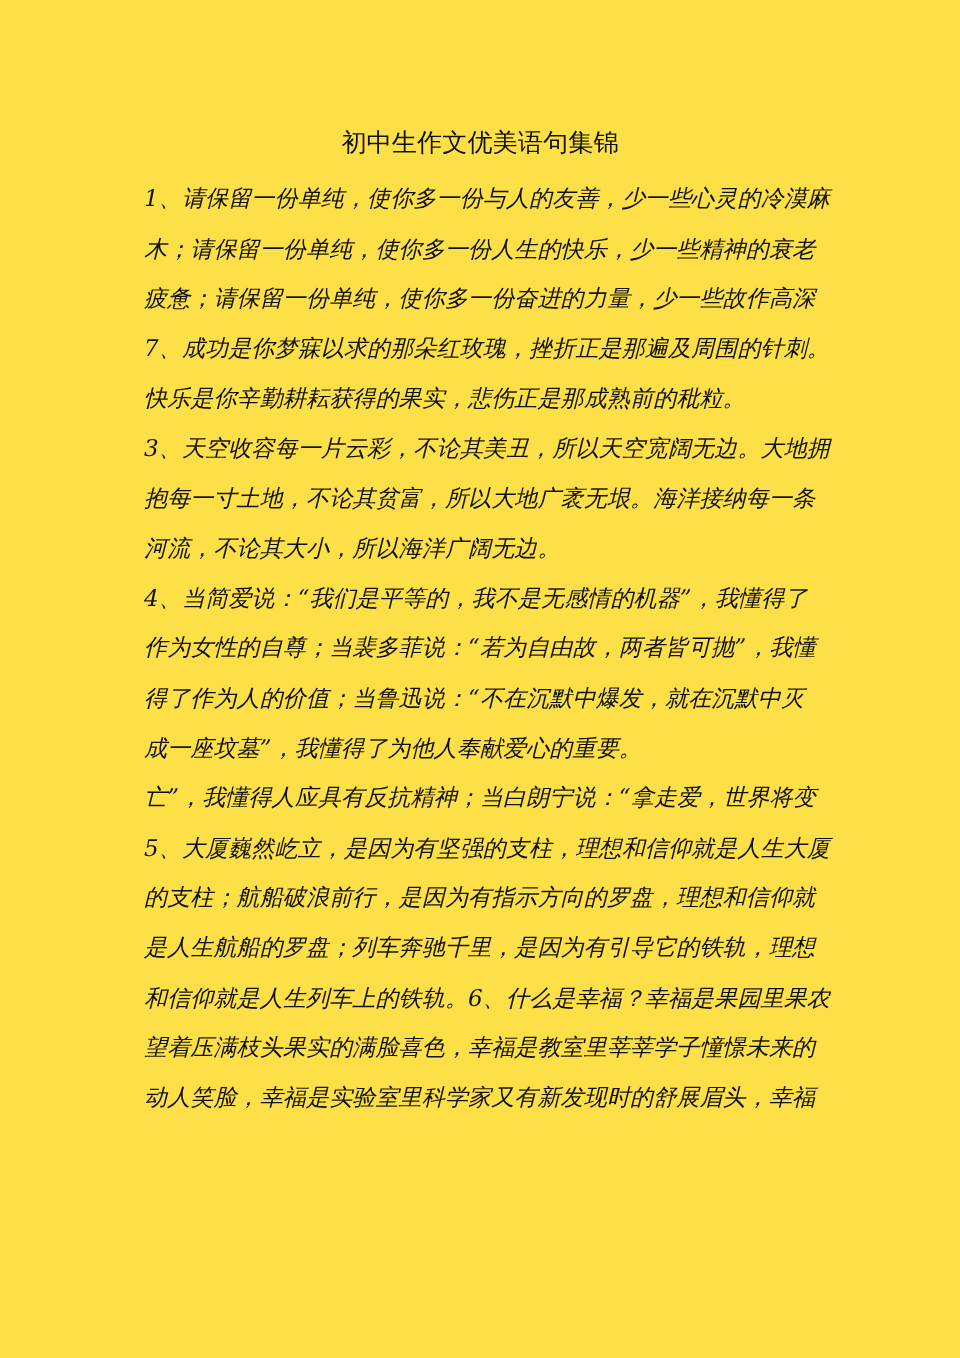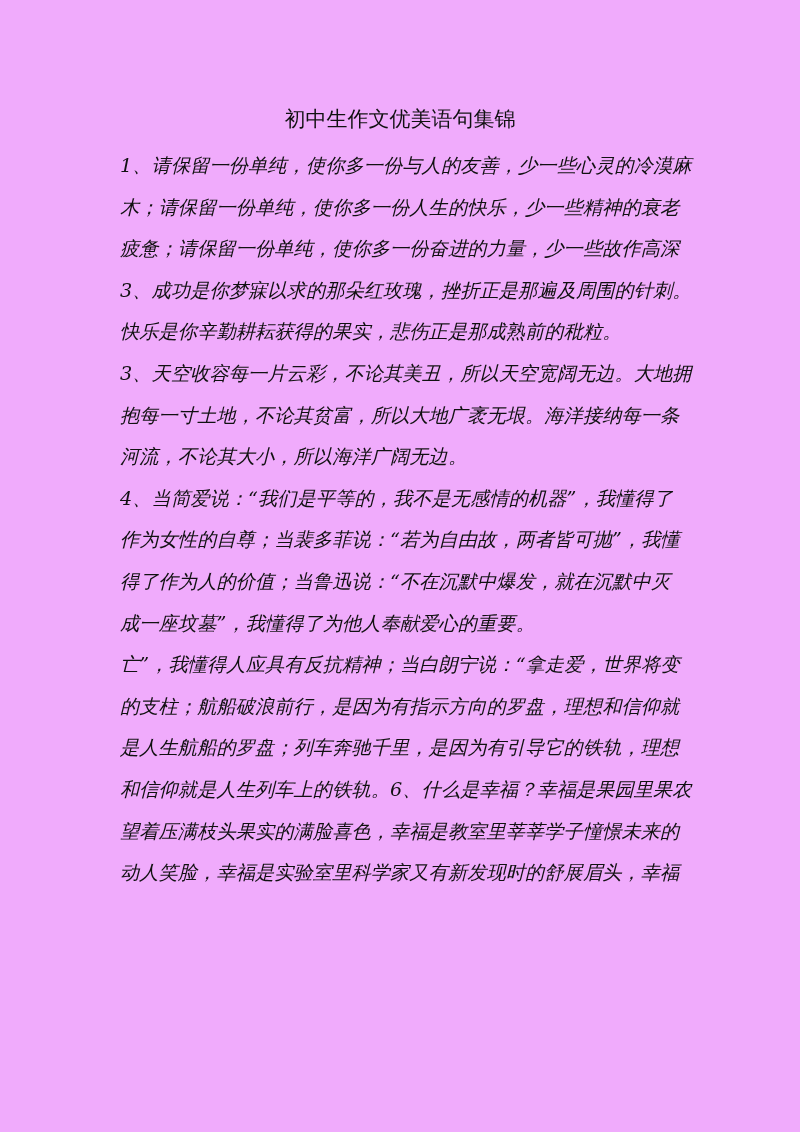--- a/index.html
+++ b/index.html
@@ -1,42 +1,43 @@
 <!DOCTYPE html>
 <html><head>
 <meta charset="utf-8">
 <style>
   html, body { margin: 0; padding: 0; background: #ffffff; }
   body { width: 800px; height: 1132px; position: relative; overflow: hidden;
          font-family: "DejaVu Serif", "Liberation Serif", serif; color: #111; }
-  .page { position: absolute; left: 0; top: 0; width: 800px; height: 1132px; background: #f0abfc; }
+  .page { position: absolute; left: 0; top: 0; width: 800px; height: 1132px; background: #fde047; }
   .title { position: absolute; top: 104px; left: 0; width: 800px; text-align: center;
            font-size: 21px; line-height: 30px; white-space: nowrap; }
   .body { position: absolute; left: 120px; top: 145px; width: 570px; font-style: italic; }
   .line { font-size: 19.2px; line-height: 41.6px; height: 41.6px; white-space: nowrap;
           letter-spacing: 0.1px; }
 </style>
 </head>
 <body>
 
 <div class="page">
   <div class="title">初中生作文优美语句集锦</div>
   <div class="body">
     <div class="line">1、请保留一份单纯，使你多一份与人的友善，少一些心灵的冷漠麻</div>
     <div class="line">木；请保留一份单纯，使你多一份人生的快乐，少一些精神的衰老</div>
     <div class="line">疲惫；请保留一份单纯，使你多一份奋进的力量，少一些故作高深</div>
-    <div class="line">3、成功是你梦寐以求的那朵红玫瑰，挫折正是那遍及周围的针刺。</div>
+    <div class="line">7、成功是你梦寐以求的那朵红玫瑰，挫折正是那遍及周围的针刺。</div>
     <div class="line">快乐是你辛勤耕耘获得的果实，悲伤正是那成熟前的秕粒。</div>
     <div class="line">3、天空收容每一片云彩，不论其美丑，所以天空宽阔无边。大地拥</div>
     <div class="line">抱每一寸土地，不论其贫富，所以大地广袤无垠。海洋接纳每一条</div>
     <div class="line">河流，不论其大小，所以海洋广阔无边。</div>
     <div class="line">4、当简爱说：“我们是平等的，我不是无感情的机器”，我懂得了</div>
     <div class="line">作为女性的自尊；当裴多菲说：“若为自由故，两者皆可抛”，我懂</div>
     <div class="line">得了作为人的价值；当鲁迅说：“不在沉默中爆发，就在沉默中灭</div>
     <div class="line">成一座坟墓”，我懂得了为他人奉献爱心的重要。</div>
     <div class="line">亡”，我懂得人应具有反抗精神；当白朗宁说：“拿走爱，世界将变</div>
+    <div class="line">5、大厦巍然屹立，是因为有坚强的支柱，理想和信仰就是人生大厦</div>
     <div class="line">的支柱；航船破浪前行，是因为有指示方向的罗盘，理想和信仰就</div>
     <div class="line">是人生航船的罗盘；列车奔驰千里，是因为有引导它的铁轨，理想</div>
     <div class="line">和信仰就是人生列车上的铁轨。6、什么是幸福？幸福是果园里果农</div>
     <div class="line">望着压满枝头果实的满脸喜色，幸福是教室里莘莘学子憧憬未来的</div>
     <div class="line">动人笑脸，幸福是实验室里科学家又有新发现时的舒展眉头，幸福</div>
   </div>
 </div>
 
 </body></html>

